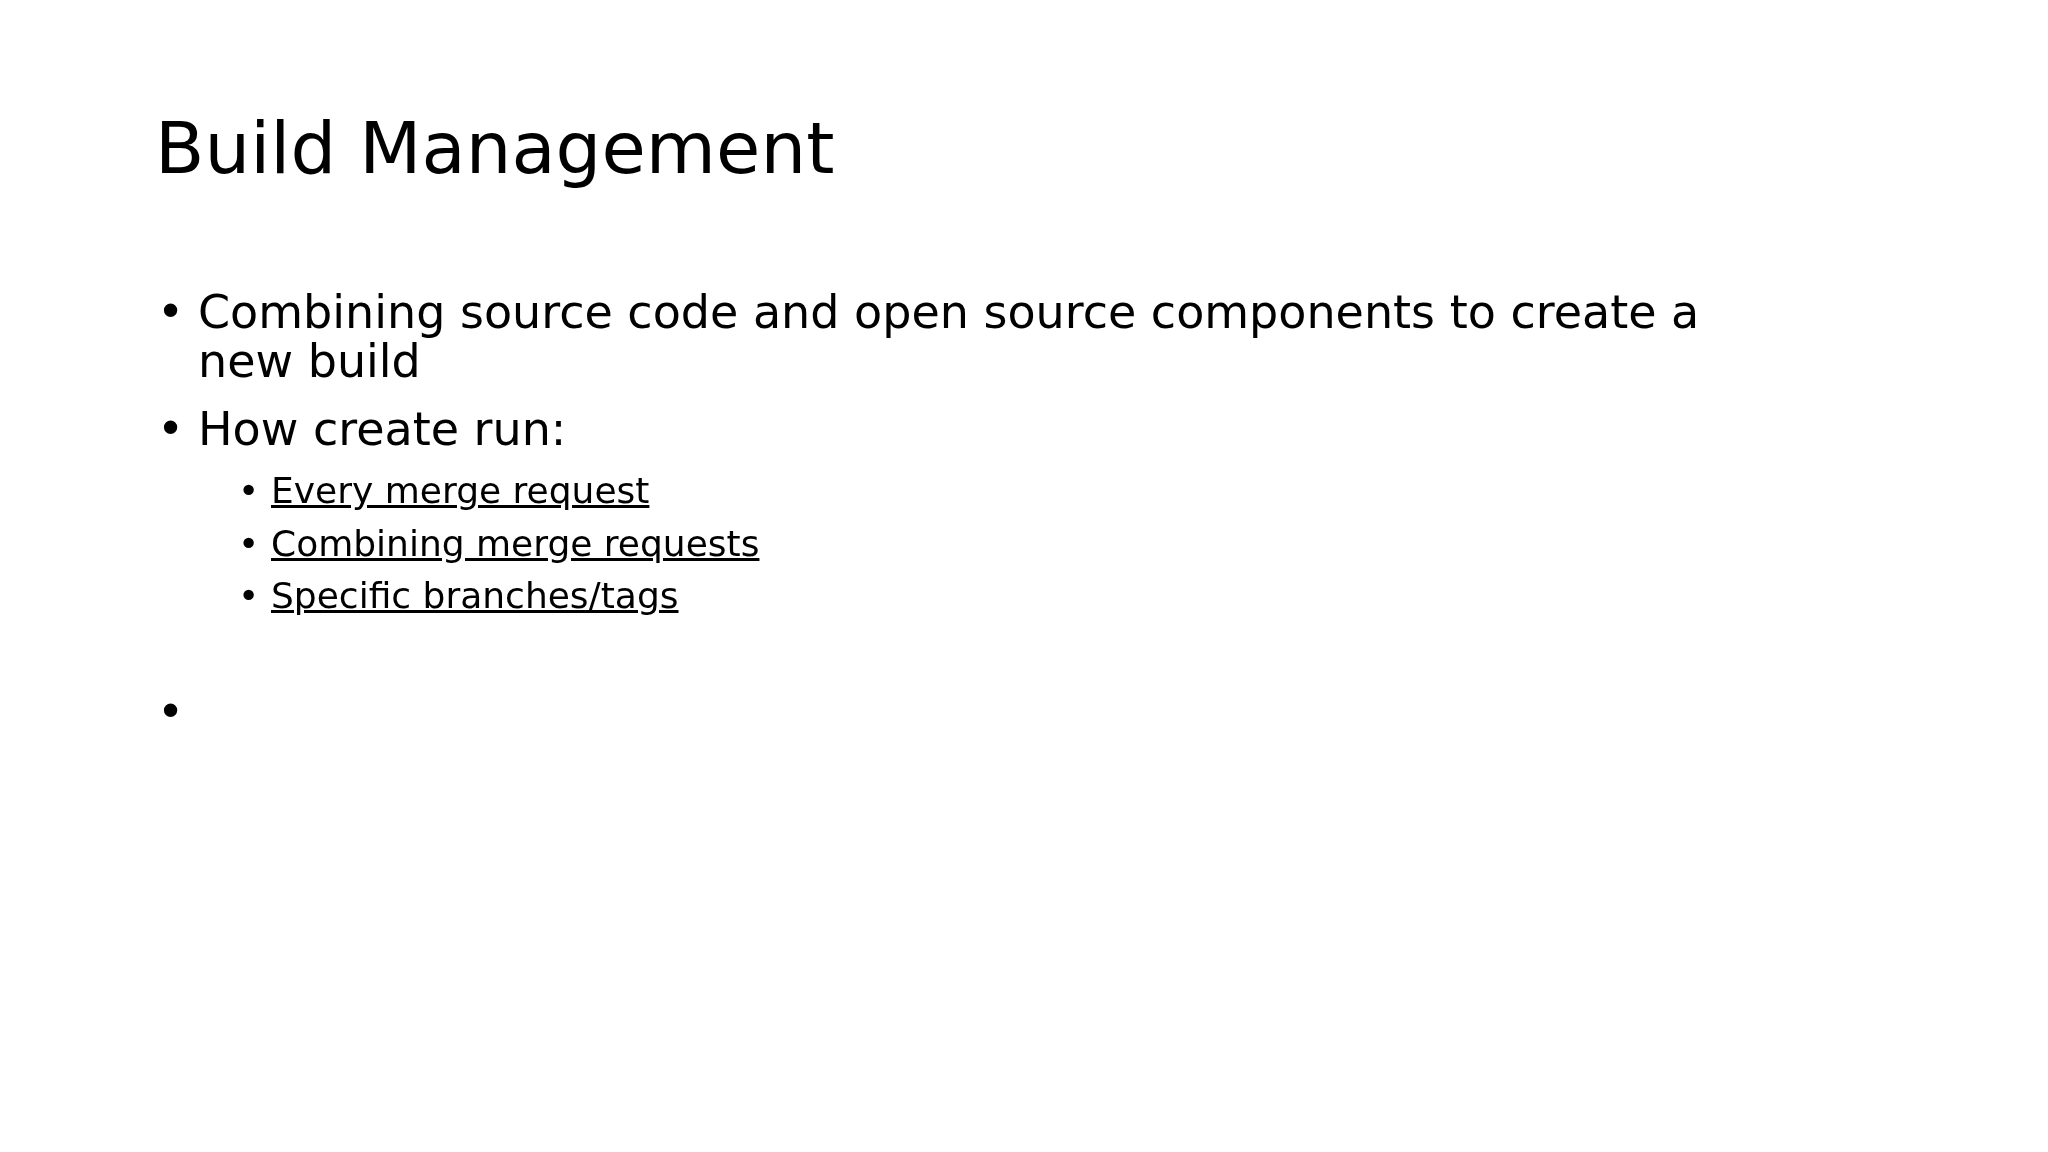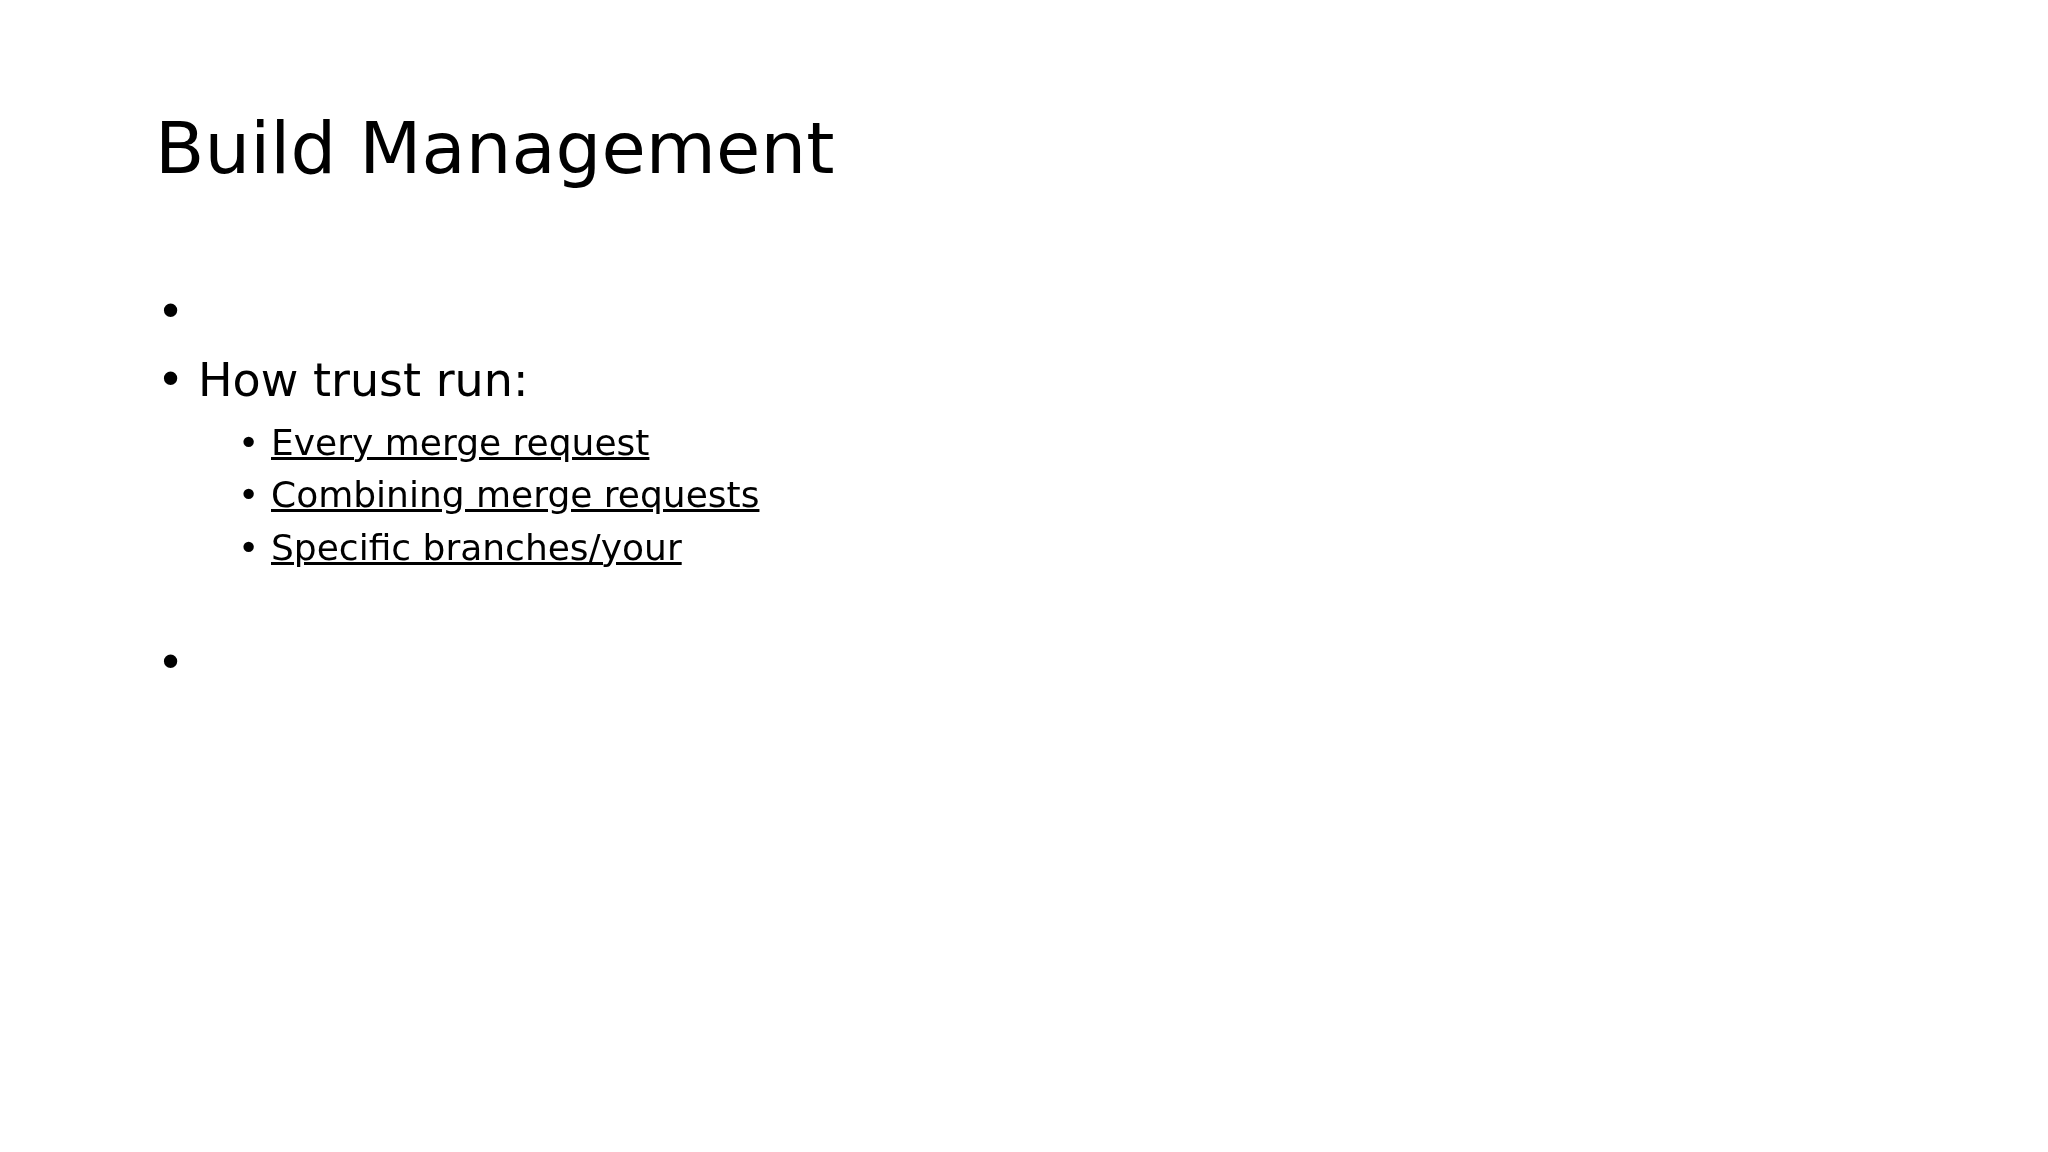--- a/index.html
+++ b/index.html
@@ -101,41 +101,42 @@
 <body>
 
 <div class="slide">
 
   <div class="slide-title">Build Management</div>
 
   <div class="body-area">
 
     <div class="bullet-row lvl1">
       <span class="marker">•</span>
+      <span class="btext">Combining source code and open source components to create a new build</span>
     </div>
 
     <div class="bullet-row lvl1">
       <span class="marker">•</span>
-      <span class="btext">How trust run:</span>
+      <span class="btext">How create run:</span>
     </div>
 
     <div class="sub-group">
       <div class="bullet-row lvl2">
         <span class="marker">•</span>
         <span class="btext">Every merge request</span>
       </div>
 
       <div class="bullet-row lvl2">
         <span class="marker">•</span>
         <span class="btext">Combining merge requests</span>
       </div>
 
       <div class="bullet-row lvl2">
         <span class="marker">•</span>
-        <span class="btext">Specific branches/your</span>
+        <span class="btext">Specific branches/tags</span>
       </div>
     </div>
 
     <div class="group-gap"></div>
 
     <div class="bullet-row lvl1">
       <span class="marker">•</span>
     </div>
 
   </div>

